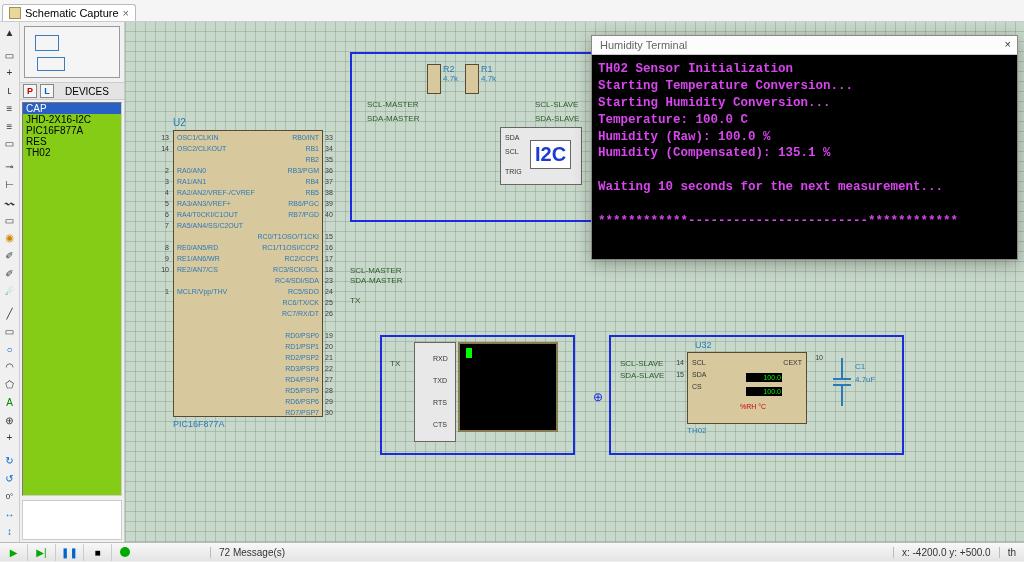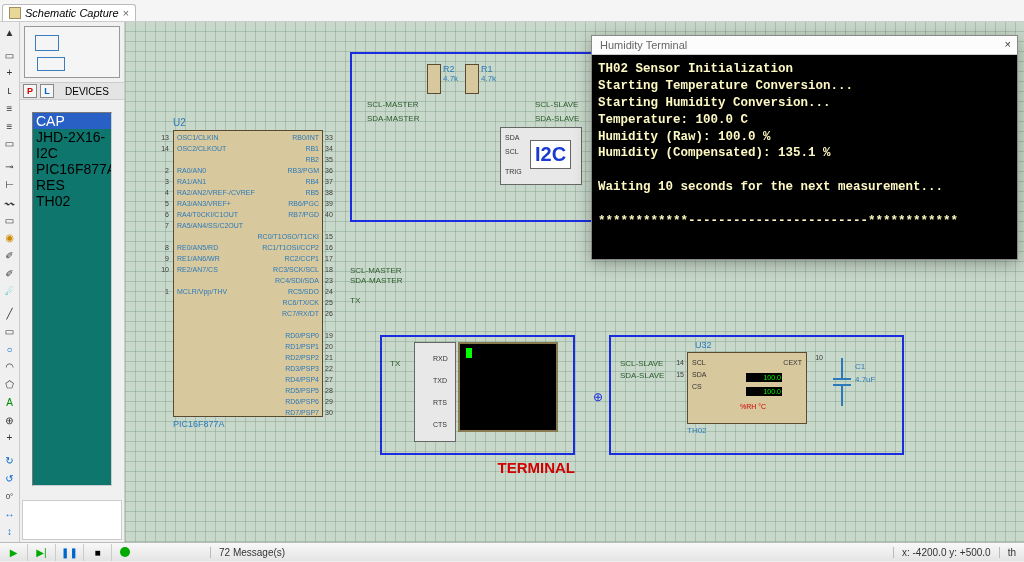--- a/index.html
+++ b/index.html
@@ -12,21 +12,20 @@
     overflow: hidden;
     position: relative;
   }
   .tab-bar {
     height: 22px;
     background: #f5f5f5;
     border-bottom: 1px solid #ccc;
     display: flex;
     align-items: flex-end;
     padding-left: 2px;
-    font-style: italic;
   }
   .tab {
     background: #fff;
     border: 1px solid #bbb;
     border-bottom: none;
     padding: 2px 6px;
     font-size: 11px;
     display: flex;
     align-items: center;
     gap: 4px;
@@ -84,24 +83,24 @@
     border-bottom: 1px solid #ccc;
     padding: 1px 3px;
     gap: 3px;
   }
   .device-header .ui-btn {
     width: 14px; height: 14px; border: 1px solid #888; background: #f5f5f5; font-size: 9px;
     display: flex; align-items: center; justify-content: center; cursor: pointer;
   }
   .device-list {
     flex: 1;
-    background: #0f766e;
+    background: #84cc16;
     border: 1px inset #ccc;
-    margin: 12px;
-    font-size: 14px;
+    margin: 2px;
+    font-size: 10px;
     overflow: hidden;
   }
   .device-item { padding: 0 3px; }
   .device-item.selected { background: #2860c5; color: #fff; }
   .canvas {
     flex: 1;
     background: #c8d8ca;
     position: relative;
     overflow: hidden;
   }
@@ -205,21 +204,21 @@
   .vt-close {
     position: absolute;
     right: 6px;
     top: 2px;
     color: #333;
     cursor: pointer;
   }
   .vt-content {
     padding: 6px;
     font-family: "Courier New", monospace;
-    color: #fef9c3;
+    color: #d946ef;
     font-size: 12.5px;
     font-weight: bold;
     line-height: 1.35;
     white-space: pre;
   }
   .bottom-bar {
     height: 19px;
     background: linear-gradient(#f8f8f8, #e4e4e4);
     border-top: 1px solid #bbb;
     display: flex;
@@ -413,21 +412,20 @@
     <div class="ic-title" style="left:356px;top:52px;font-size:8px">4.7k</div>
 
     <div class="i2c-box" style="left:375px;top:105px;width:82px;height:58px">
       <div class="pin-text" style="left:4px;top:6px;color:#333">SDA</div>
       <div class="pin-text" style="left:4px;top:20px;color:#333">SCL</div>
       <div class="pin-text" style="left:4px;top:40px;color:#333">TRIG</div>
     </div>
     <div class="i2c-logo" style="left:405px;top:118px">I2C</div>
 
     <div class="group-box" style="left:255px;top:313px;width:195px;height:120px"></div>
-    <div class="group-label" style="left:255px;top:437px;width:195px">TERMINAL</div>
     <div class="wire-label" style="left:265px;top:337px">TX</div>
     <div class="i2c-box" style="left:289px;top:320px;width:42px;height:100px">
       <div class="pin-text" style="left:18px;top:12px;color:#333">RXD</div>
       <div class="pin-text" style="left:18px;top:34px;color:#333">TXD</div>
       <div class="pin-text" style="left:18px;top:56px;color:#333">RTS</div>
       <div class="pin-text" style="left:18px;top:78px;color:#333">CTS</div>
     </div>
     <div class="term-box" style="left:333px;top:320px;width:100px;height:90px">
       <div class="term-cursor"></div>
     </div>

